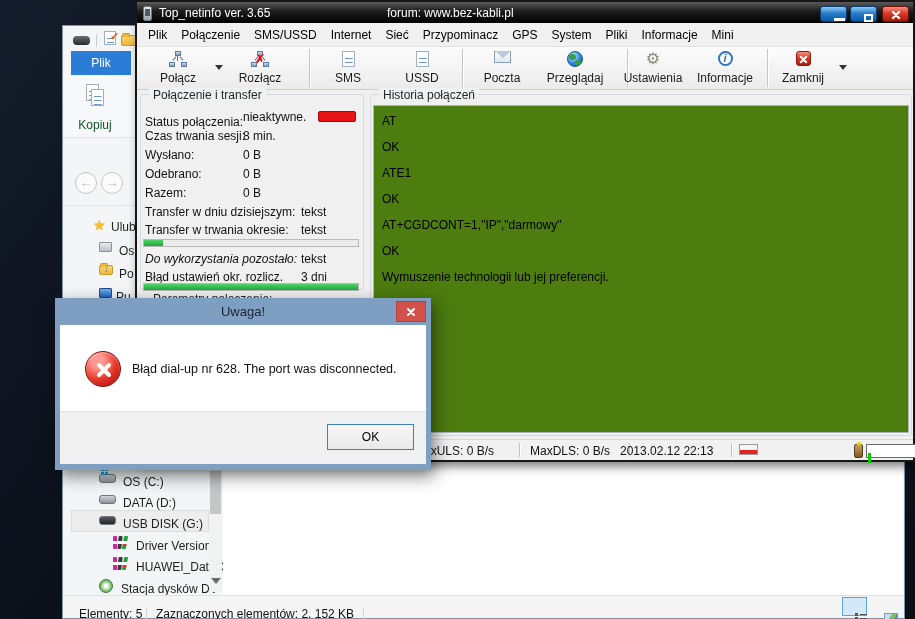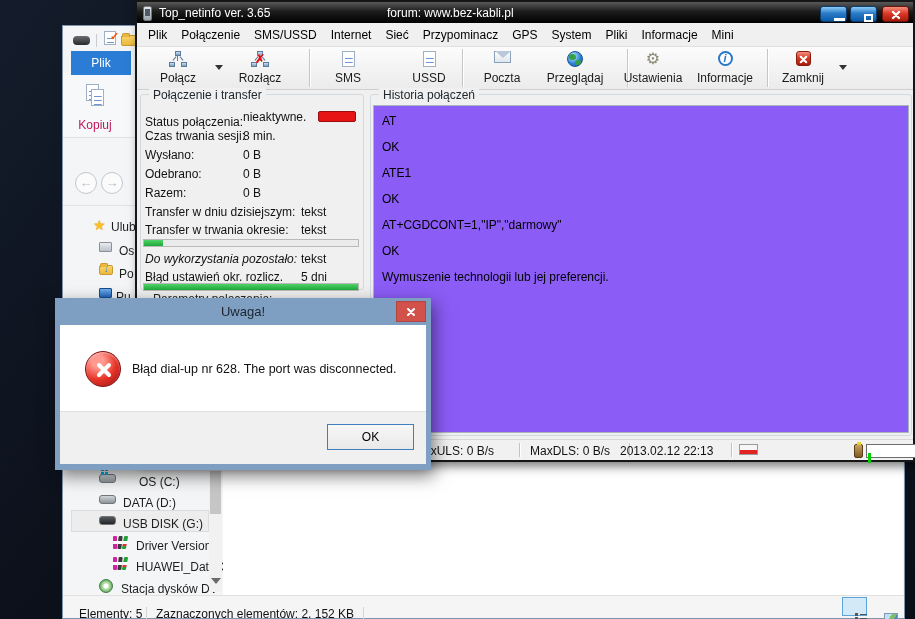--- a/index.html
+++ b/index.html
@@ -17,21 +17,21 @@
   .page { background:#fff; border:1px solid #9fb0c4;
           background-image:repeating-linear-gradient(#fff 0 3px,#6f97cf 3px 4px); background-size:70% 100%; background-position:2px 3px; background-repeat:no-repeat; }
   .qat-doc { width:12px; height:14px; top:5px; }
   .qat-check { position:absolute; top:4px; font-weight:bold; color:#e05a18; font-size:11px; }
   .folder { background:linear-gradient(#fbd66a,#edb93c); border:1px solid #c79b2e; border-radius:2px; }
   .folder:before { content:""; position:absolute; left:0; top:-3px; width:6px; height:3px;
                    background:#edb93c; border:1px solid #c79b2e; border-bottom:none; border-radius:2px 2px 0 0; }
   .ex-tab { position:absolute; left:8px; top:25px; width:60px; height:24px; background:#2a7cd4;
             color:#fff; text-align:center; line-height:24px; }
   .ribbon { position:absolute; left:0; top:49px; width:100%; height:63px; background:#f7f8f9; border-bottom:1px solid #e2e2e2; }
-  .rb-btn { position:absolute; top:3px; width:48px; height:58px; text-align:center; color:#be185d; }
+  .rb-btn { position:absolute; top:3px; width:48px; height:58px; text-align:center; color:#14532d; }
   .copy-ico { position:relative; display:inline-block; width:18px; height:22px; margin-top:6px; }
   .copy-ico .page { position:absolute; width:13px; height:17px; }
   .copy-ico .p1 { left:0; top:0; }
   .copy-ico .p2 { left:5px; top:5px; }
   .rb-label { position:absolute; bottom:4px; left:0; right:0; }
   .nav-row { position:absolute; left:0; top:113px; width:160px; height:67px; border-bottom:1px solid #e2e2e2; }
   .nav-circle { position:absolute; top:33px; width:22px; height:22px; border:1px solid #c3c7cd; border-radius:50%;
                 color:#b6bcc4; text-align:center; line-height:20px; font-size:13px; background:#fbfbfb; }
   .side-item { position:absolute; height:20px; white-space:nowrap; color:#1e1e1e; }
   .side-item .lbl { position:absolute; top:3px; }
@@ -120,21 +120,21 @@
   .net-ico u:nth-child(5){ transform:rotate(40deg); left:5px; } .net-ico u:nth-child(6){ transform:rotate(-40deg); left:12px; }
   .redx { position:absolute; color:#d81010; font-weight:bold; font-size:12px; left:4px; top:1px; text-shadow:0 0 1px #fff; }
 
   .grp { position:absolute; border:1px solid #d2dae0; border-radius:3px; }
   .grp-label { position:absolute; top:-7px; left:8px; background:#f0f0f0; padding:0 4px; color:#21292f; white-space:nowrap; }
   .cl,.cv { position:absolute; white-space:nowrap; }
   .red-led { position:absolute; left:177px; top:16px; width:38px; height:11px; background:#e61414;
              border:1px solid #9c0c0c; border-radius:2px; }
   .track { position:absolute; left:2px; width:216px; height:8px; background:#ebebeb; border:1px solid #b9b9b9; }
   .fill  { height:100%; background:linear-gradient(#4fd46a,#1fa83a); }
-  .hist-box { position:absolute; left:2px; right:2px; top:10px; bottom:2px; background:#8b5cf6;
+  .hist-box { position:absolute; left:2px; right:2px; top:10px; bottom:2px; background:#4d7c0f;
               border:1px solid #aab6be; padding:8px 0 0 8px; }
   .hist-line { height:26px; color:#000; }
   .ni-status { position:absolute; left:0; bottom:0; width:100%; height:21px; background:#f1f1f1; border-top:1px solid #d8d8d8; }
   .ni-status span { position:absolute; top:4px; white-space:nowrap; }
   .etch { position:absolute; top:3px; width:2px; height:14px; border-left:1px solid #c2c2c2; border-right:1px solid #fff; }
   .flag { position:absolute; left:602px; top:5px; width:19px; height:11px; border:1px solid #9a9a9a;
           background:linear-gradient(#f6f6f6 0 50%, #e32222 50%); }
   .battery { position:absolute; left:717px; top:3px; width:9px; height:14px; background:linear-gradient(#c9a05e,#7c5a28);
              border:1px solid #5a3e16; border-radius:2px; }
   .battery:before { content:""; position:absolute; left:2px; top:-3px; width:4px; height:3px; background:#e6d22a; }
@@ -202,21 +202,21 @@
   <div class="side-item" style="left:36px;top:261px;">
     <span class="mini-mon blue"></span>
     <span class="lbl" style="left:17px;">Pu</span>
   </div>
 
   <div class="sel-box"></div>
 
   <div class="side-item" style="left:36px;top:446px;">
     <span class="winlogo" style="left:2px;top:-4px;"></span>
     <span class="drive"></span>
-    <span class="lbl" style="left:24px;margin-left:16px;">OS (C:)</span>
+    <span class="lbl" style="left:24px;">OS (C:)</span>
   </div>
   <div class="side-item" style="left:36px;top:467px;">
     <span class="drive"></span>
     <span class="lbl" style="left:24px;">DATA (D:)</span>
   </div>
   <div class="side-item" style="left:36px;top:488px;">
     <span class="drive dark"></span>
     <span class="lbl" style="left:24px;">USB DISK (G:)</span>
   </div>
   <div class="side-item" style="left:50px;top:510px;">
@@ -291,21 +291,21 @@
     <div class="dd-arrow" style="left:78px;"></div>
     <div class="tb-btn" style="left:90px;width:66px;">
       <span class="ico"><span class="net-ico"><i></i><i></i><i></i><u></u><u></u><u></u><b class="redx">✗</b></span></span>
       <span class="cap">Rozłącz</span>
     </div>
     <div class="tb-sep" style="left:172px;"></div>
     <div class="tb-btn" style="left:178px;width:66px;">
       <span class="ico"><span class="page doc-ico"></span></span>
       <span class="cap">SMS</span>
     </div>
-    <div class="tb-btn" style="left:259px;width:66px;">
+    <div class="tb-btn" style="left:252px;width:66px;">
       <span class="ico"><span class="page doc-ico"></span></span>
       <span class="cap">USSD</span>
     </div>
     <div class="tb-sep" style="left:325px;"></div>
     <div class="tb-btn" style="left:332px;width:66px;">
       <span class="ico"><span class="env-ico"></span></span>
       <span class="cap">Poczta</span>
     </div>
     <div class="tb-btn" style="left:400px;width:76px;">
       <span class="ico"><span class="globe-ico"></span></span>
@@ -346,21 +346,21 @@
     <span class="cl" style="left:4px;top:110px;">Transfer w dniu dzisiejszym:</span>
     <span class="cv" style="left:160px;top:110px;">tekst</span>
     <span class="cl" style="left:4px;top:128px;">Transfer w trwania okresie:</span>
     <span class="cv" style="left:160px;top:128px;">tekst</span>
     <div class="track" style="top:144px;">
         <div class="fill" style="width: 9%;"></div>
       </div>
     <span class="cl" style="left:4px;top:157px;font-style:italic;">Do wykorzystania pozostało:</span>
     <span class="cv" style="left:160px;top:157px;">tekst</span>
     <span class="cl" style="left:4px;top:175px;">Błąd ustawień okr. rozlicz.</span>
-    <span class="cv" style="left:160px;top:175px;">5 dni</span>
+    <span class="cv" style="left:160px;top:175px;">3 dni</span>
     <div class="track" style="top:188px;">
         <div class="fill" style="width: 100%;"></div>
       </div>
   </div>
 
   <div class="grp" style="left:3px;top:296px;width:224px;height:60px;">
     <span class="grp-label">Parametry połączenia:</span>
   </div>
 
   <div class="grp" style="left:233px;top:92px;width:542px;height:342px;">

